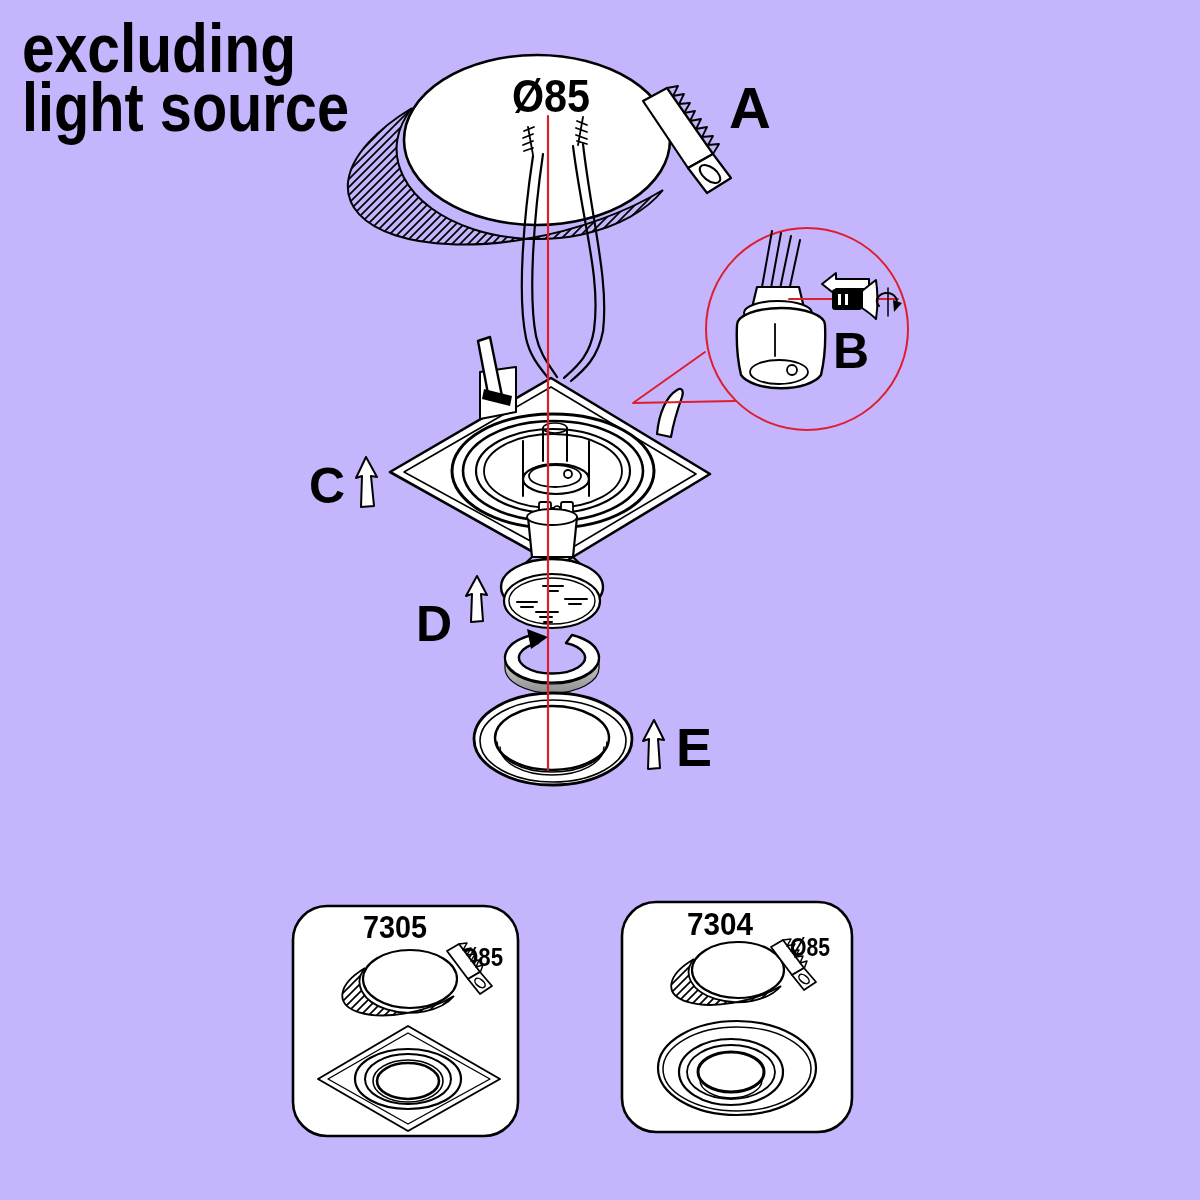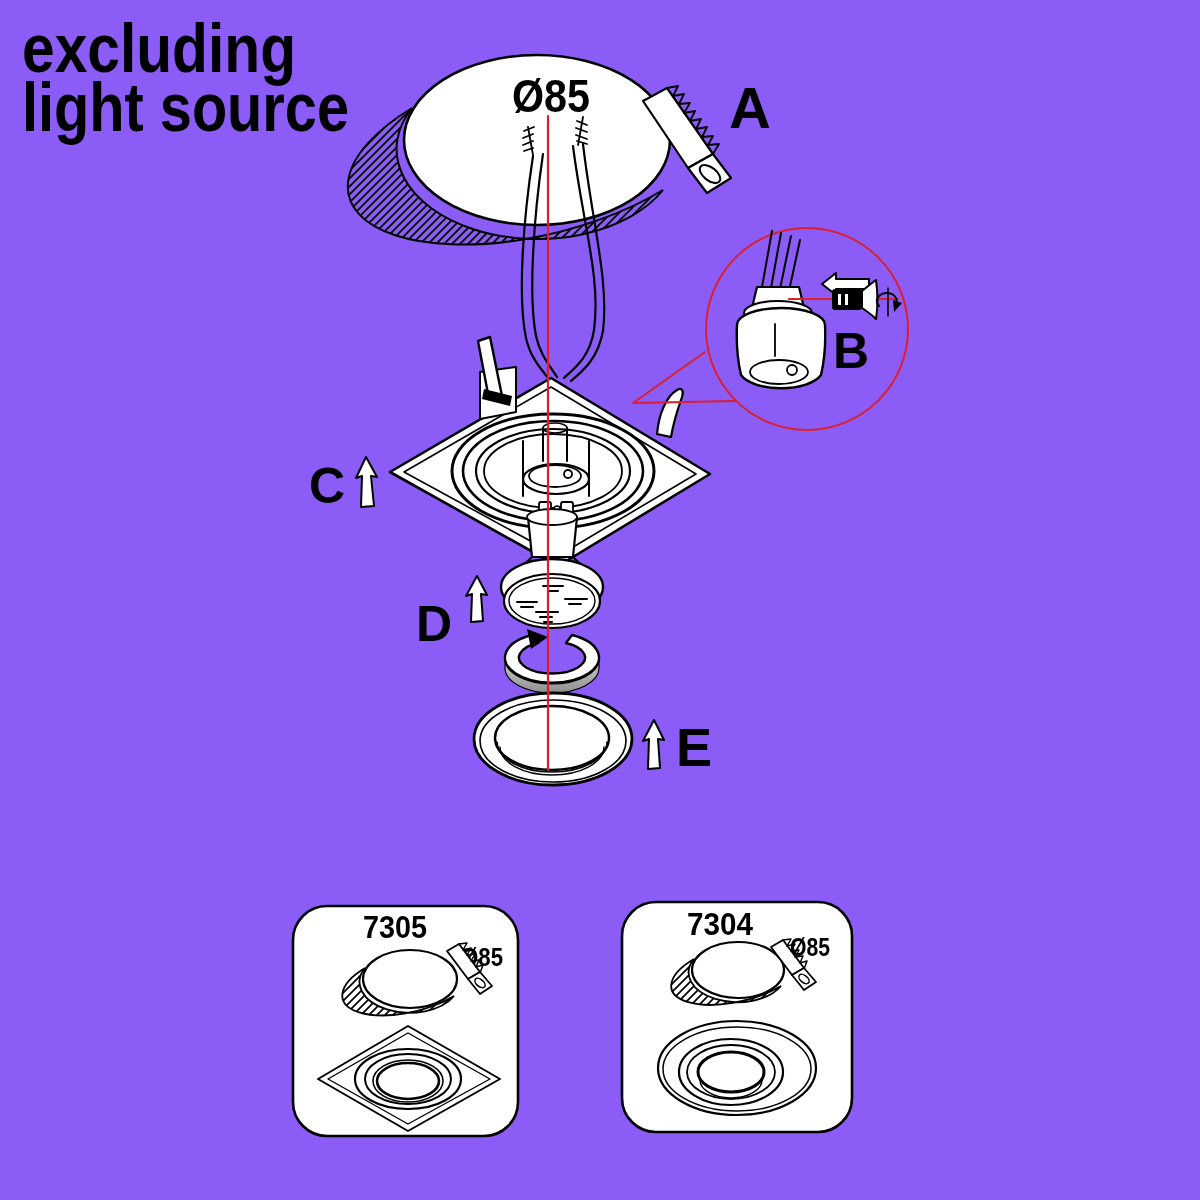--- a/index.html
+++ b/index.html
@@ -1,16 +1,16 @@
 <!DOCTYPE html>
 <html><head>
 <meta charset="utf-8">
 <style>
   html,body{margin:0;padding:0;background:#ffffff;}
-  .stage{width:1200px;height:1200px;background:#8b5cf6;position:relative;overflow:hidden;}
+  .stage{width:1200px;height:1200px;background:#c4b5fd;position:relative;overflow:hidden;}
   svg{display:block;}
   .ln{fill:none;stroke:#000;stroke-linecap:round;stroke-linejoin:round;}
   .fw{fill:#fff;stroke:#000;stroke-linejoin:round;}
   .lbl{font-family:"Liberation Sans","DejaVu Sans",sans-serif;font-weight:bold;fill:#000;}
   .red{stroke:#dd1f2d;fill:none;stroke-linecap:round;stroke-linejoin:round;}
 </style>
 </head>
 <body>
 
 <div class="stage">

